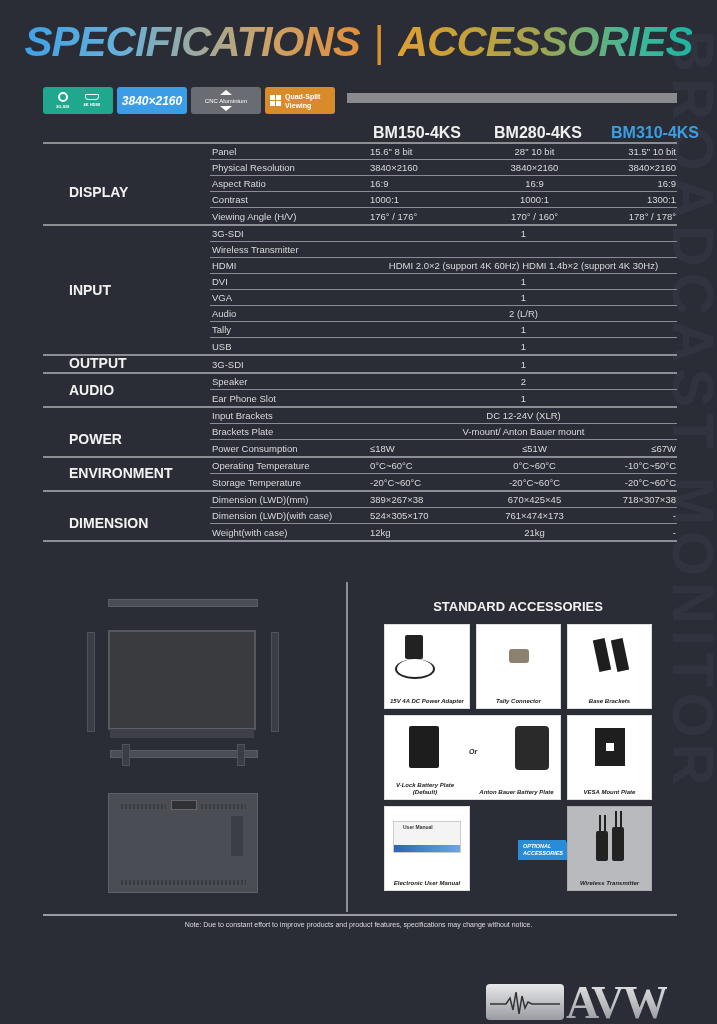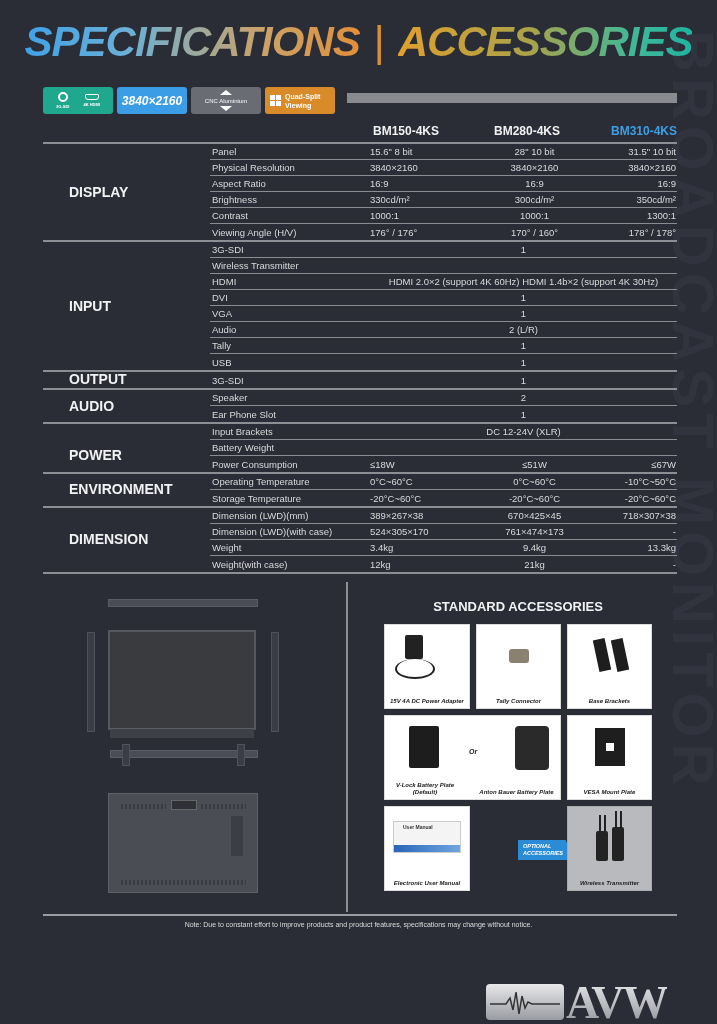--- a/index.html
+++ b/index.html
@@ -37,21 +37,21 @@
   .badge.b2 { width: 70px; background: #3b9de6; font-size: 12px; font-style: italic; }
   .badge.b3 { width: 70px; background: #6a6c74; font-size: 6px; font-weight: normal; position: relative; }
   .badge.b3::before { content: ""; position: absolute; top: 3px; left: 29px; border-left: 6px solid transparent; border-right: 6px solid transparent; border-bottom: 5px solid #fff; }
   .badge.b3::after { content: ""; position: absolute; bottom: 3px; left: 29px; border-left: 6px solid transparent; border-right: 6px solid transparent; border-top: 5px solid #fff; }
   .badge.b4 { width: 70px; background: #d98b2a; font-size: 7px; gap: 4px; justify-content: flex-start; padding-left: 5px; }
   .badge.b4 .grid { display: grid; grid-template-columns: 5px 5px; gap: 1px; }
   .badge.b4 .grid span { width: 5px; height: 5px; background: #fff; }
   .badge.b4 .lbl { line-height: 9px; }
   .grey-bar { position: absolute; left: 347px; top: 93px; width: 330px; height: 10px; background: #8a8b8f; }
 
-  .models { position: absolute; top: 124px; left: 0; width: 717px; height: 16px; font-weight: bold; font-size: 12px; }
+  .models { position: absolute; top: 124px; left: 0; width: 717px; height: 16px; font-weight: bold; font-size: 16px; }
   .models span { position: absolute; }
   .m1 { left: 373px; color: #f0f0f0; }
   .m2 { left: 494px; color: #f0f0f0; }
   .m3 { left: 611px; color: #3d9fe3; }
 
   .spec { position: absolute; left: 43px; top: 142px; width: 634px; }
   .group { position: relative; border-top: 2px solid #8c8e94; }
   .group .cat { position: absolute; left: 26px; font-weight: bold; font-size: 14px; color: #f2f2f2; }
   .row { display: flex; height: 16px; margin-left: 167px; border-bottom: 1px solid #8a8c92; font-size: 9.5px; align-items: center; color: #dadada; }
   .row:last-child { border-bottom: none; justify-content: space-between; }
@@ -164,26 +164,20 @@
         <span class="v2">3840×2160</span>
         <span class="v3">3840×2160</span>
       </div>
     <div class="row">
         <span class="k">Aspect Ratio</span>
         <span class="v1">16:9</span>
         <span class="v2">16:9</span>
         <span class="v3">16:9</span>
       </div>
     <div class="row">
-        <span class="k">Brightness</span>
-        <span class="v1">330cd/m²</span>
-        <span class="v2">300cd/m²</span>
-        <span class="v3">350cd/m²</span>
-      </div>
-    <div class="row">
         <span class="k">Contrast</span>
         <span class="v1">1000:1</span>
         <span class="v2">1000:1</span>
         <span class="v3">1300:1</span>
       </div>
     <div class="row">
         <span class="k">Viewing Angle (H/V)</span>
         <span class="v1">176° / 176°</span>
         <span class="v2">170° / 160°</span>
         <span class="v3">178° / 178°</span>
@@ -245,21 +239,22 @@
       </div>
   </div>
 
   <div class="group">
     <div class="cat" style="top:23px">POWER</div>
     <div class="row">
         <span class="k">Input Brackets</span>
         <span class="vall">DC 12-24V (XLR)</span>
       </div>
     <div class="row">
-        <span class="k">Battery Weight</span>
+        <span class="k">Brackets Plate</span>
+        <span class="vall">V-mount/ Anton Bauer mount</span>
       </div>
     <div class="row">
         <span class="k">Power Consumption</span>
         <span class="v1">≤18W</span>
         <span class="v2">≤51W</span>
         <span class="v3">≤67W</span>
       </div>
   </div>
 
   <div class="group">
@@ -284,26 +279,20 @@
         <span class="k">Dimension (LWD)(mm)</span>
         <span class="v1">389×267×38</span>
         <span class="v2">670×425×45</span>
         <span class="v3">718×307×38</span>
       </div>
     <div class="row">
         <span class="k">Dimension (LWD)(with case)</span>
         <span class="v1">524×305×170</span>
         <span class="v2">761×474×173</span>
         <span class="v3">-</span>
-      </div>
-    <div class="row">
-        <span class="k">Weight</span>
-        <span class="v1">3.4kg</span>
-        <span class="v2">9.4kg</span>
-        <span class="v3">13.3kg</span>
       </div>
     <div class="row">
         <span class="k">Weight(with case)</span>
         <span class="v1">12kg</span>
         <span class="v2">21kg</span>
         <span class="v3">-</span>
       </div>
   </div>
   <div class="spec-end"></div>
 </div>

